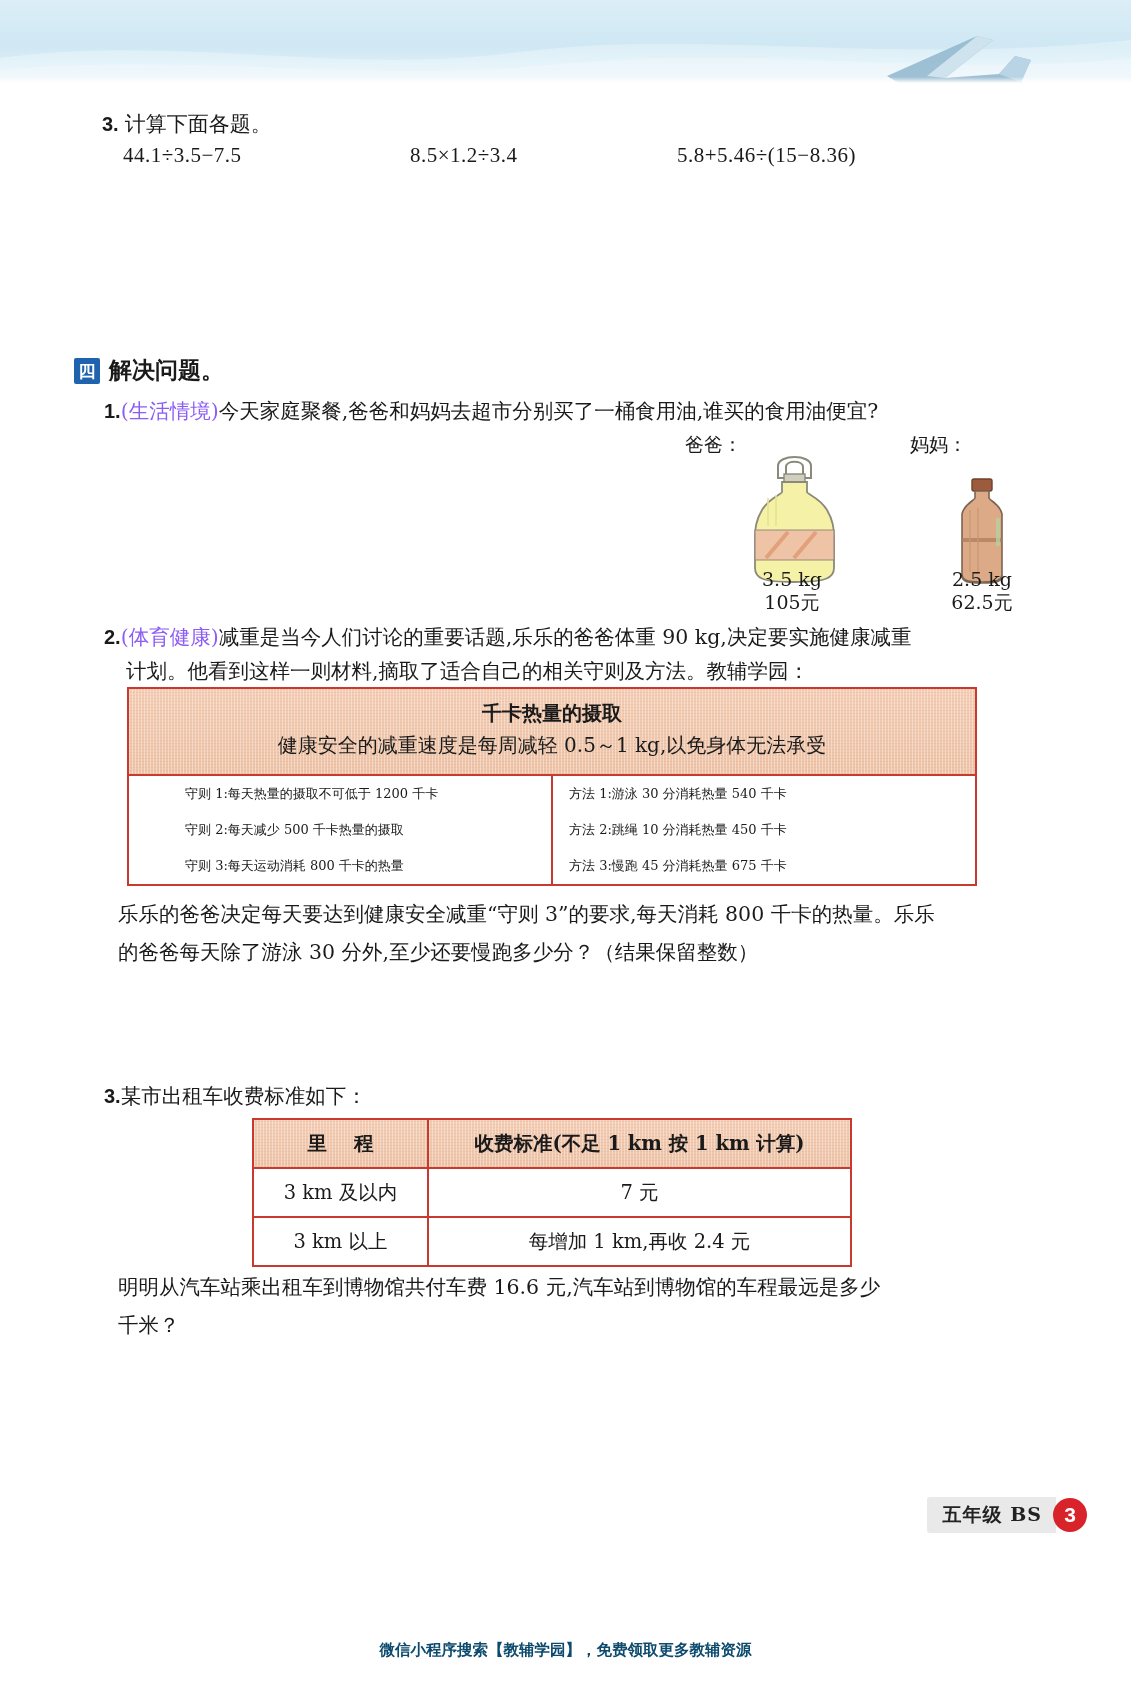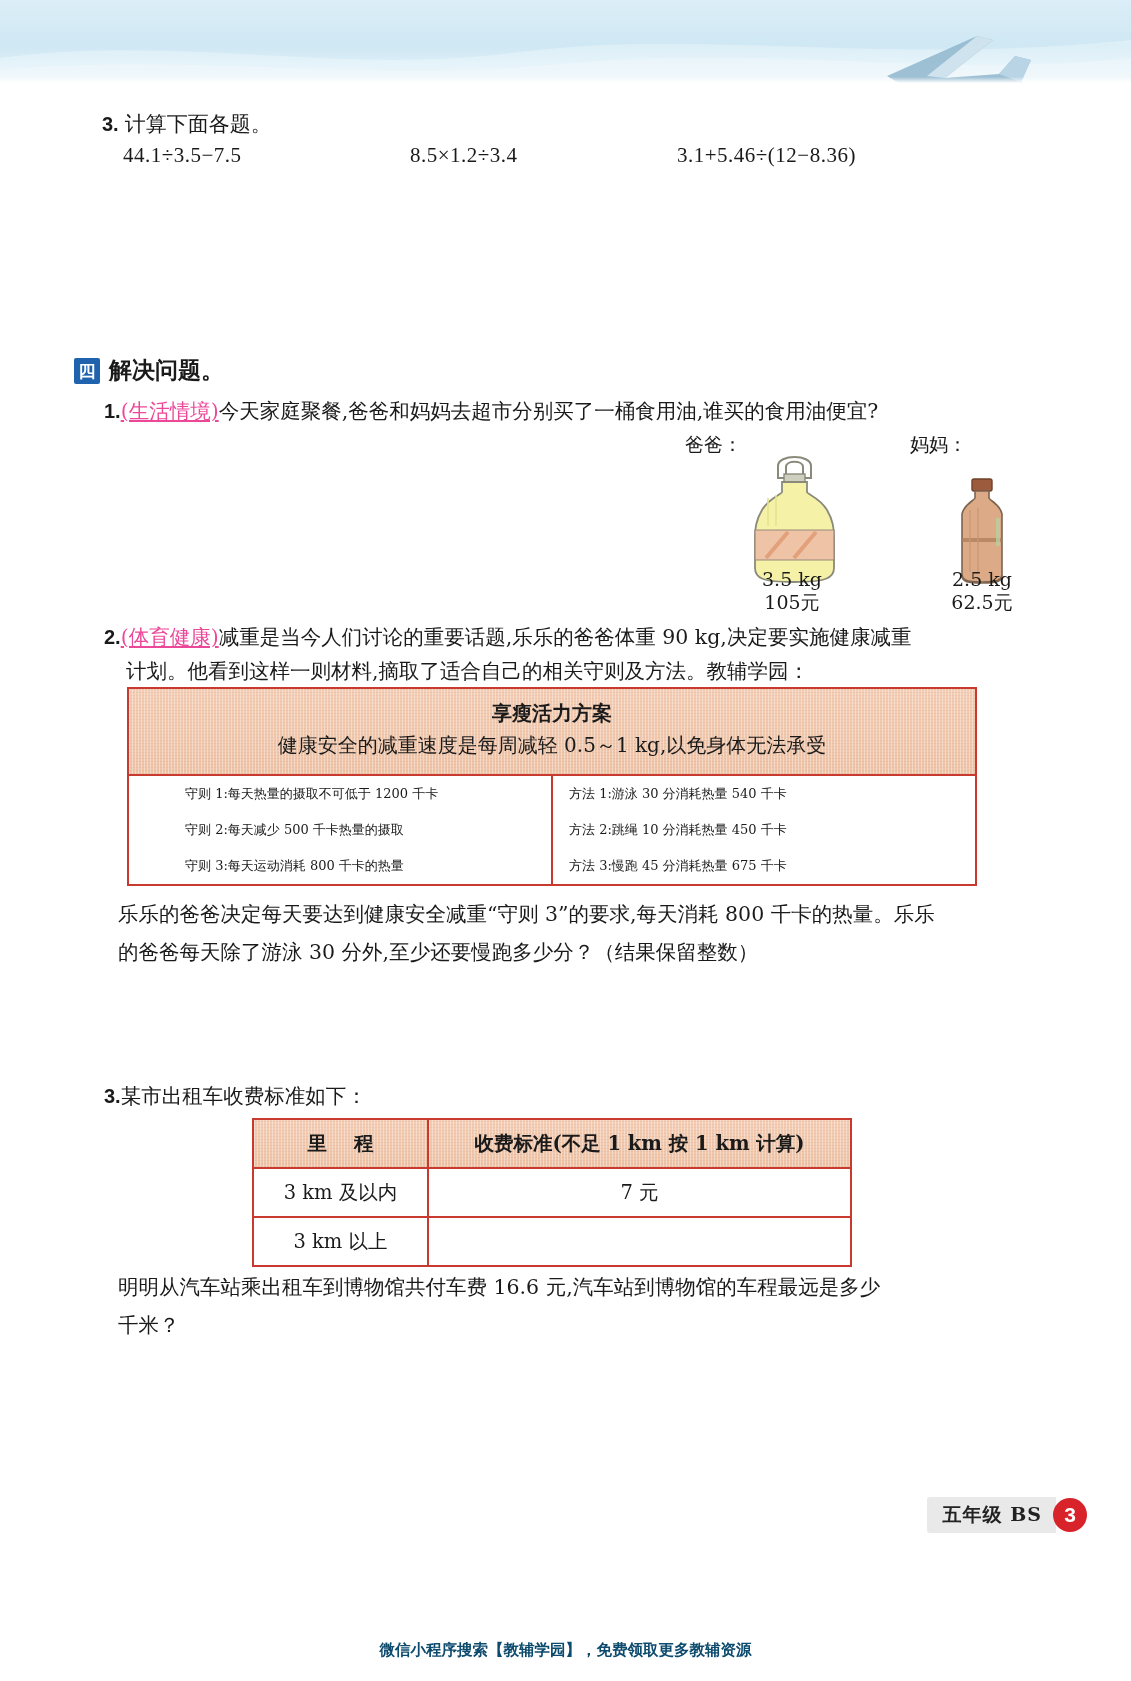--- a/index.html
+++ b/index.html
@@ -30,21 +30,21 @@
   }
   .white-strip{
     position:absolute;left:0;top:83px;width:1131px;height:14px;background:#fff;
   }
 
   
   .blk{position:absolute;}
   .qnum{font-weight:bold;font-family:"Liberation Sans",sans-serif;font-size:20px;}
   .t21{font-size:21px;line-height:32px;}
   .cn{font-family:"DejaVu Serif","Liberation Serif",serif;}
-  .tag{color:#ec4899;text-decoration:underline;}
+  .tag{color:#8b5cf6;}
 
   
   #sec3-title{left:102px;top:108px;}
   #sec3-title .qnum{margin-right:2px;}
   .exprow{position:absolute;top:143px;font-size:21px;letter-spacing:.5px;}
   #ex1{left:123px;}
   #ex2{left:410px;}
   #ex3{left:677px;}
 
   
@@ -165,21 +165,21 @@
     </svg>
   </div>
   <div class="white-strip"></div>
 
   <div class="blk" id="sec3-title">
     <span class="qnum">3.</span>
     <span class="t21 cn">计算下面各题。</span>
   </div>
   <div class="exprow" id="ex1">44.1÷3.5−7.5</div>
   <div class="exprow" id="ex2">8.5×1.2÷3.4</div>
-  <div class="exprow" id="ex3">3.1+5.46÷(12−8.36)</div>
+  <div class="exprow" id="ex3">5.8+5.46÷(15−8.36)</div>
 
   <div class="blk" id="sec4">
     <span class="sq-badge">四</span>
     <span class="lbl cn">解决问题。</span>
   </div>
 
   <div class="blk" id="q1">
     <div class="line cn">
       <span class="qnum">1.</span><span class="tag">(生活情境)</span><span>今天家庭聚餐,爸爸和妈妈去超市分别买了一桶食用油,谁买的食用油便宜?</span>
     </div>
@@ -219,21 +219,21 @@
 
   <div class="blk" id="q2">
     <div class="line cn">
       <span class="qnum">2.</span><span class="tag">(体育健康)</span><span>减重是当今人们讨论的重要话题,乐乐的爸爸体重 90 kg,决定要实施健康减重</span>
     </div>
     <div class="line cn l2">计划。他看到这样一则材料,摘取了适合自己的相关守则及方法。教辅学园：</div>
   </div>
 
   <div id="plan">
     <div class="plan-head">
-      <div class="t cn">享瘦活力方案</div>
+      <div class="t cn">千卡热量的摄取</div>
       <div class="s cn">健康安全的减重速度是每周减轻 0.5～1 kg,以免身体无法承受</div>
     </div>
     <div class="plan-body">
       <div class="plan-col left">
         <div class="plan-cell cn">守则 1:每天热量的摄取不可低于 1200 千卡</div>
         <div class="plan-cell cn">守则 2:每天减少 500 千卡热量的摄取</div>
         <div class="plan-cell cn">守则 3:每天运动消耗 800 千卡的热量</div>
       </div>
       <div class="plan-col right">
         <div class="plan-cell cn">方法 1:游泳 30 分消耗热量 540 千卡</div>
@@ -258,20 +258,21 @@
     <div class="fare-row head">
       <div class="fare-c1 cn"><span>里  程</span></div>
       <div class="fare-c2 cn">收费标准(不足 1 km 按 1 km 计算)</div>
     </div>
     <div class="fare-row">
       <div class="fare-c1 cn">3 km 及以内</div>
       <div class="fare-c2 cn">7 元</div>
     </div>
     <div class="fare-row">
       <div class="fare-c1 cn">3 km 以上</div>
+      <div class="fare-c2 cn">每增加 1 km,再收 2.4 元</div>
     </div>
   </div>
 
   <div class="blk" id="q3tail">
     <div class="line cn">明明从汽车站乘出租车到博物馆共付车费 16.6 元,汽车站到博物馆的车程最远是多少</div>
     <div class="line cn">千米？</div>
   </div>
 
   <div id="footer">
     <span class="grade cn">五年级  BS</span>

